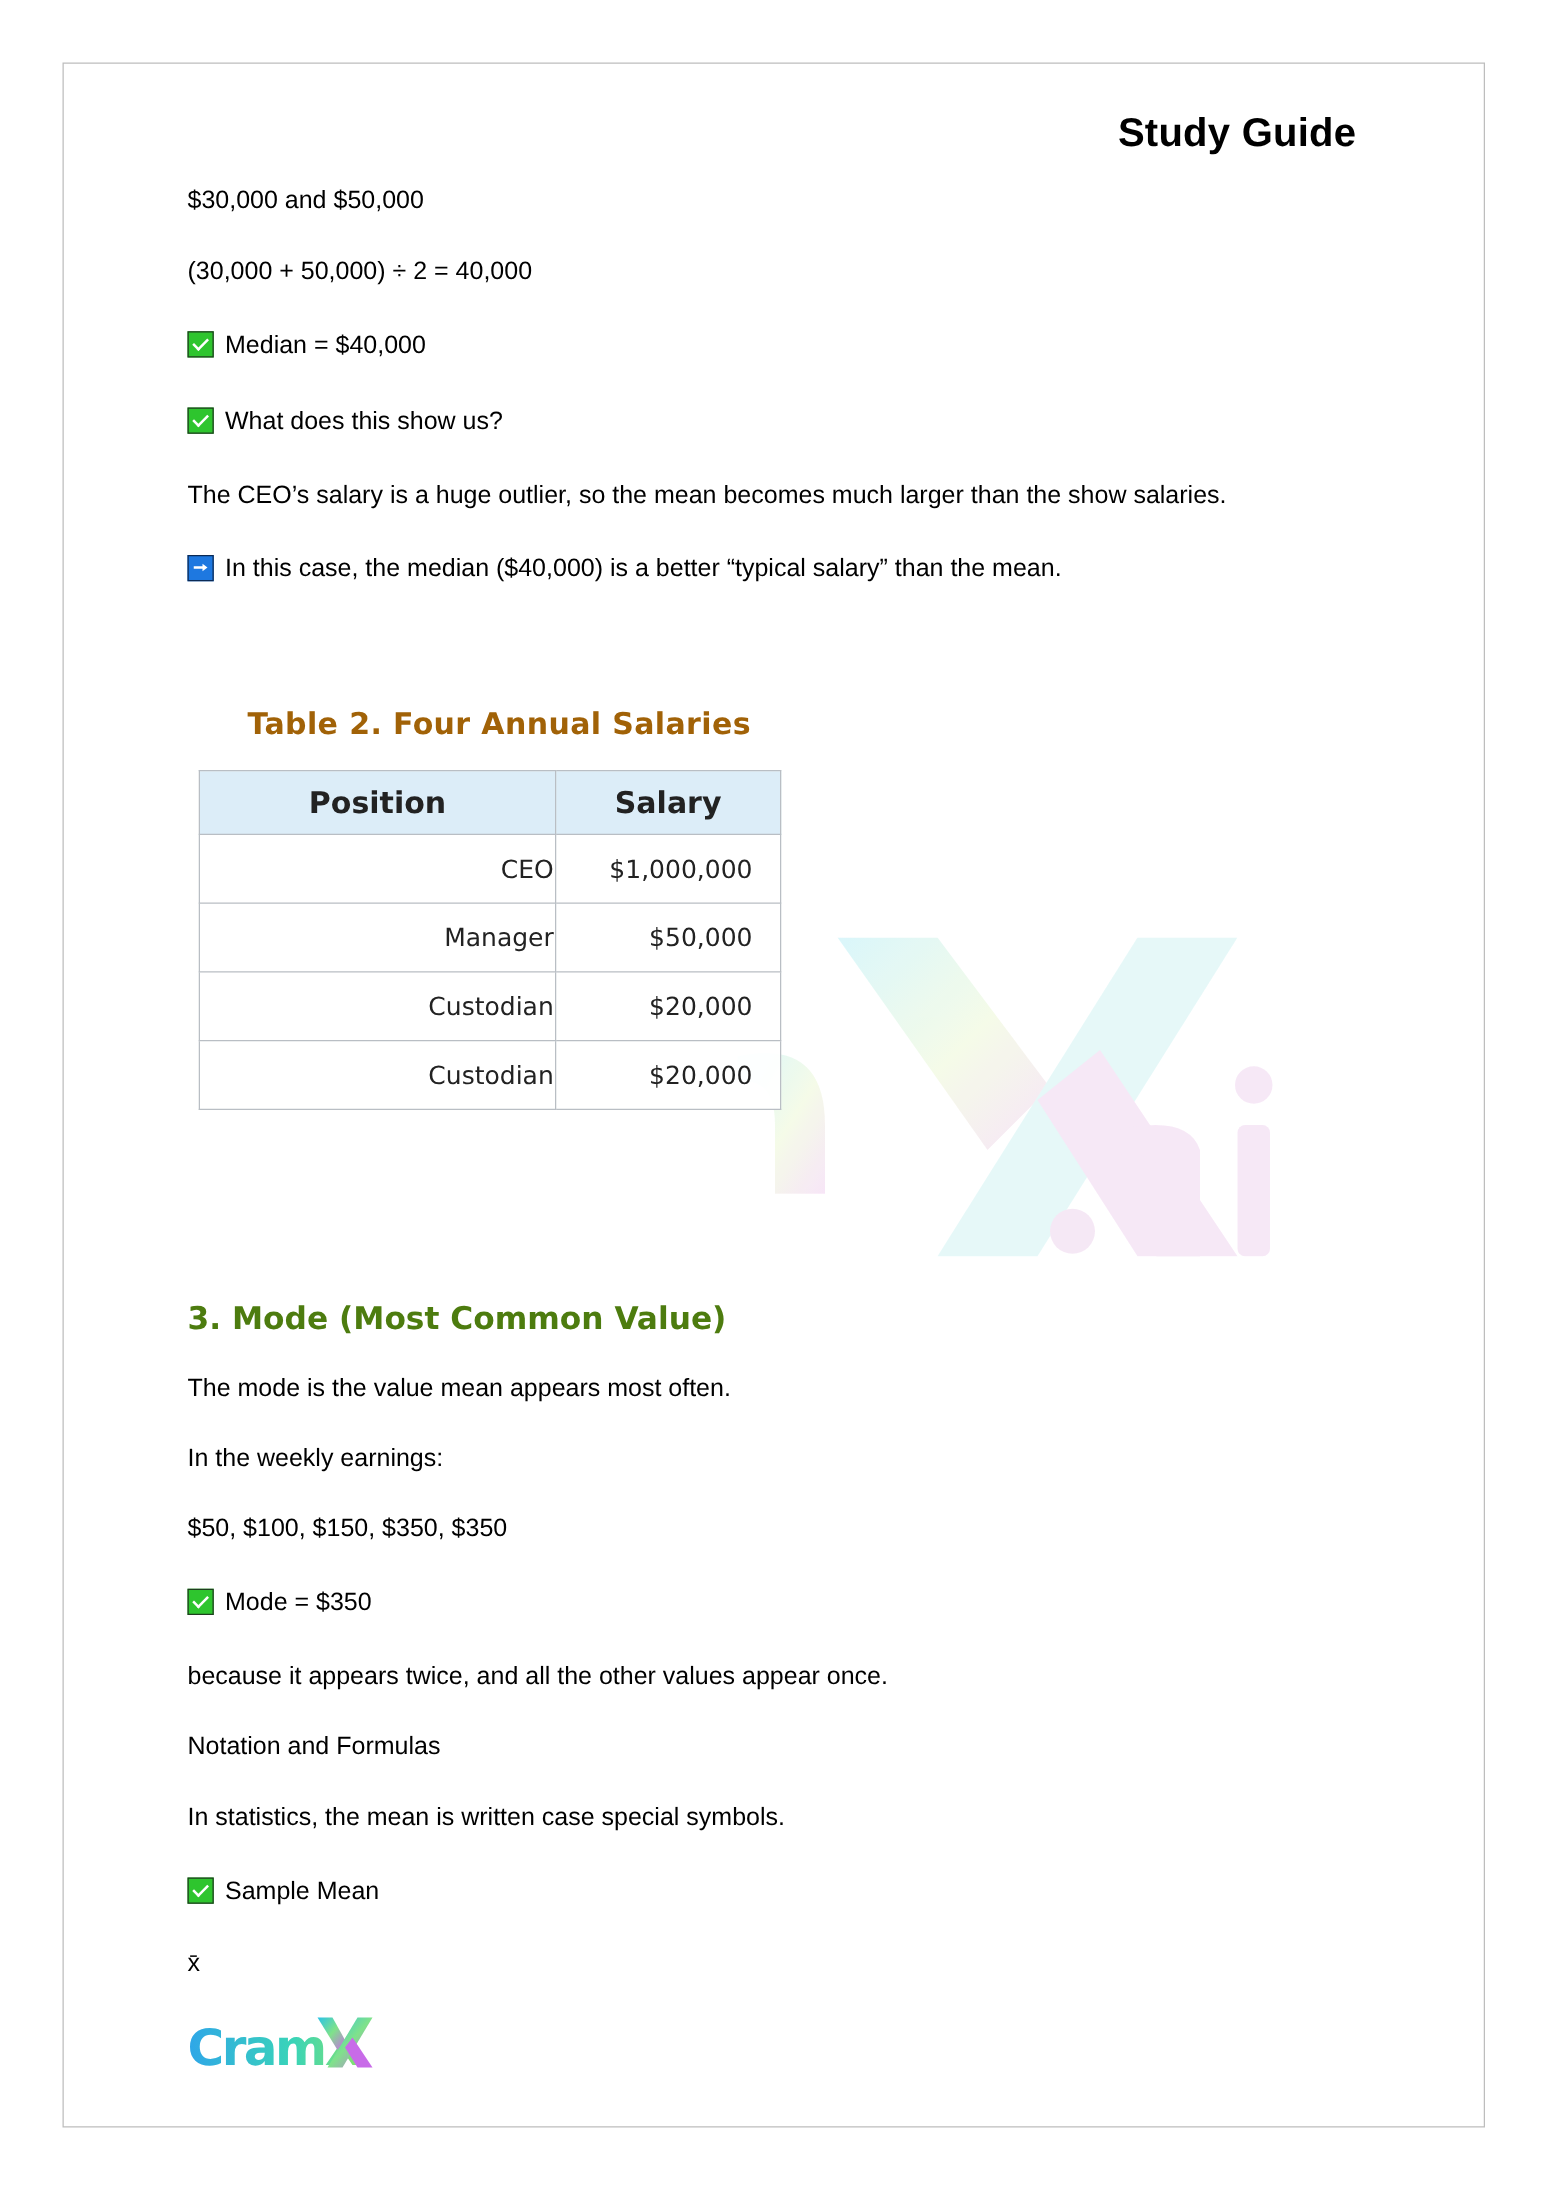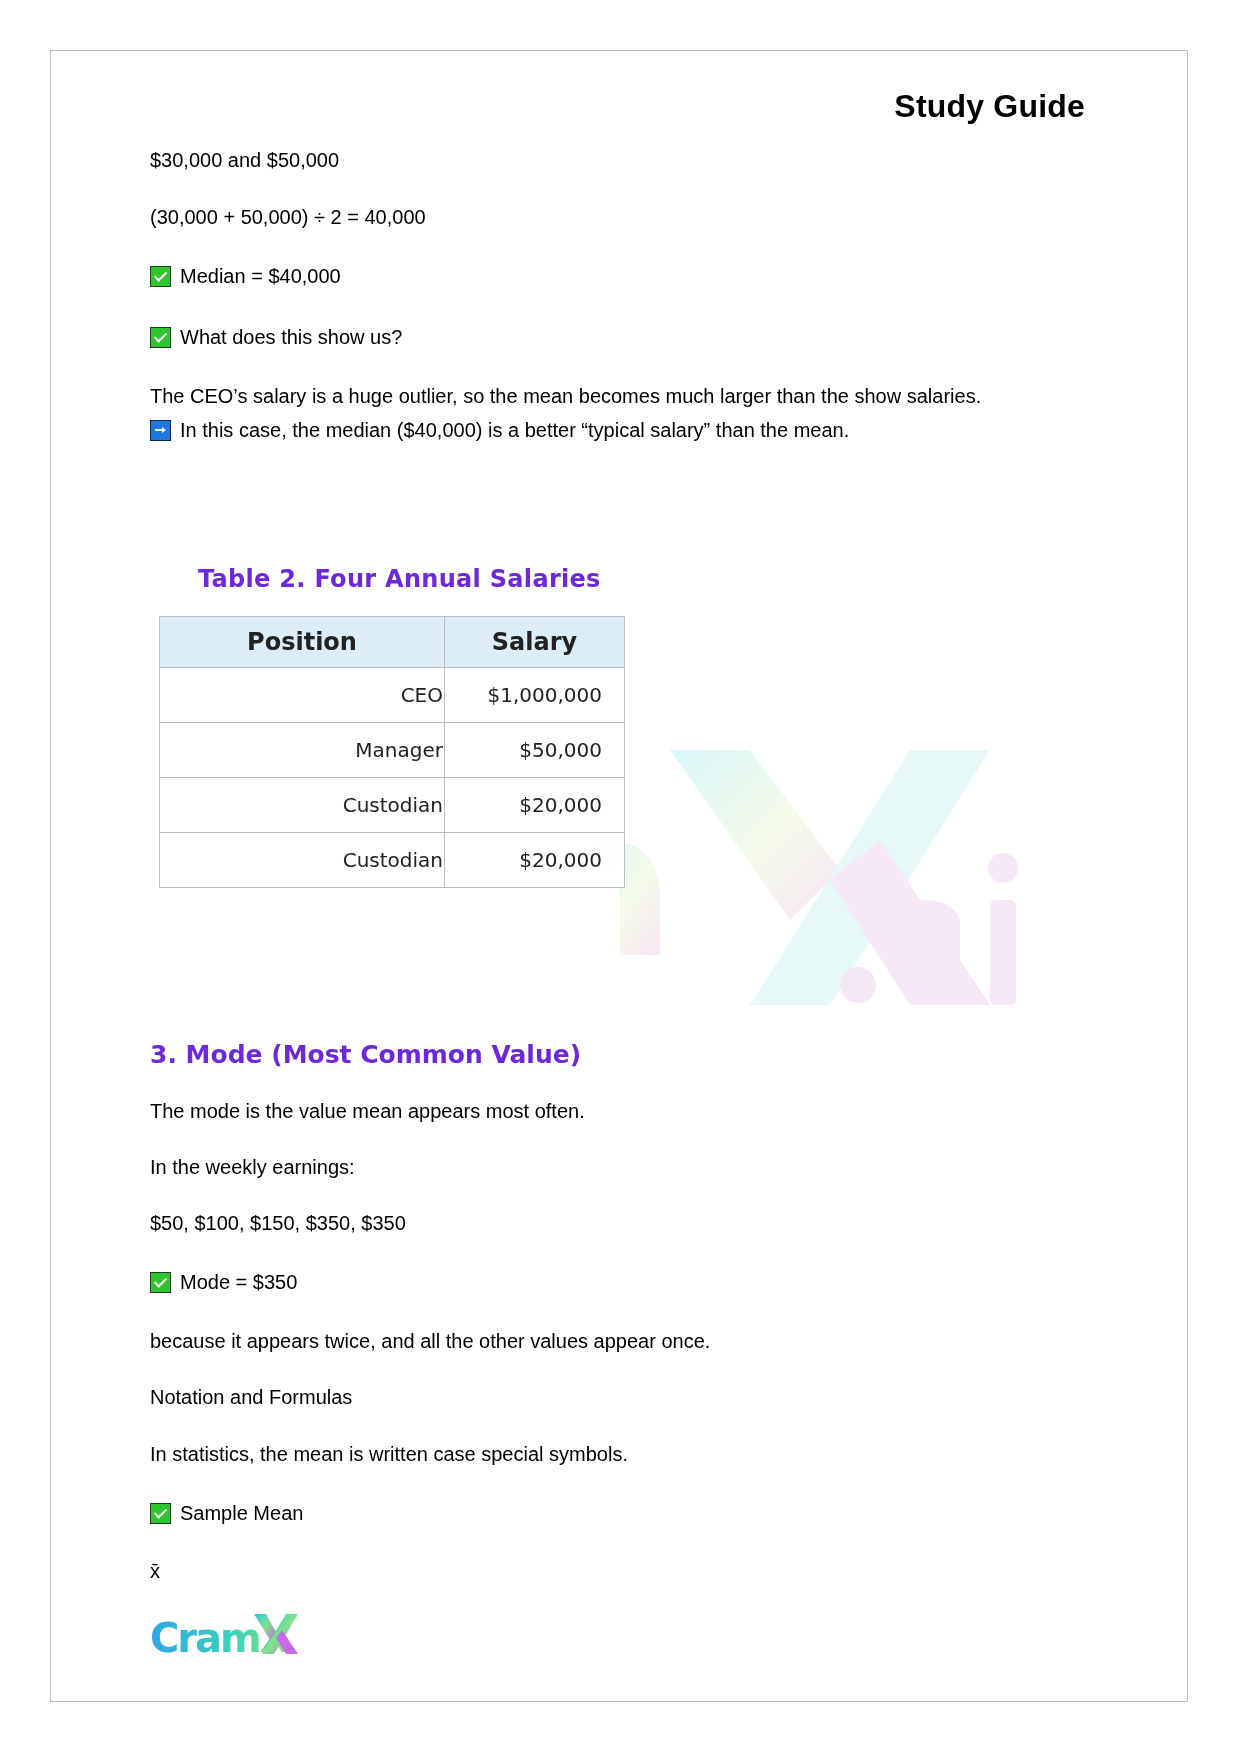--- a/index.html
+++ b/index.html
@@ -18,36 +18,36 @@
   .icon-check::after { content: ""; position: absolute; left: 6px; top: 2px; width: 5px; height: 10px;
                        border: solid #ffffff; border-width: 0 2.5px 2.5px 0; transform: rotate(45deg); }
   .icon-arrow { background: #1e78e0; border-color: #0b2a55; }
   .icon-arrow::before { content: ""; position: absolute; left: 4px; top: 8px; width: 9px; height: 2px; background: #fff; }
   .icon-arrow::after { content: ""; position: absolute; left: 11px; top: 6px; width: 0; height: 0;
                        border-top: 3px solid transparent; border-bottom: 3px solid transparent; border-left: 4px solid #fff; }
 
   
   .table-figure { position: absolute; left: 152px; top: 555px; width: 480px; height: 400px; }
   .table-caption { position: absolute; left: 46px; top: 10px; font-family: "DejaVu Sans", sans-serif;
-                   font-size: 24px; font-weight: bold; color: #6d28d9; letter-spacing: 0.3px; text-align: right; }
+                   font-size: 24px; font-weight: bold; color: #a16207; letter-spacing: 0.3px; text-align: right; }
   .salary-table { position: absolute; left: 7px; top: 61px; border-collapse: collapse;
                   font-family: "DejaVu Sans", sans-serif; font-size: 20px; color: #222; }
   .salary-table th, .salary-table td { border: 1.5px solid #b9bec4; box-sizing: border-box; }
   .salary-table th { background: #dcedf8; font-weight: bold; height: 51px; font-size: 24px; text-align: center; }
   .salary-table td { height: 55px; background: rgba(255,255,255,0.92); }
   .col-pos { width: 285px; }
   .col-sal { width: 180px; }
   .salary-table td.pos { padding-left: 11px; text-align: right; }
   .salary-table td.sal { padding-right: 22px; text-align: right; }
 
   
   .watermark { position: absolute; left: 190px; top: 750px; width: 900px; height: 260px; pointer-events: none; }
 
   .section-heading { position: absolute; left: 150px; top: 1040px; font-family: "DejaVu Sans", sans-serif;
-                     font-size: 25px; font-weight: bold; color: #6d28d9; white-space: nowrap; }
+                     font-size: 25px; font-weight: bold; color: #4d7c0f; white-space: nowrap; }
 
   .brand-logo { position: absolute; left: 150px; top: 1610px; }
 </style>
 </head>
 <body>
 
 <div class="page-border"></div>
 
 <div class="doc-title">Study Guide</div>
 
@@ -59,21 +59,21 @@
 </div>
 
 <div class="line bold" style="top:325px">
   <span class="icon-box icon-check"></span><span>What does this show us?</span>
 </div>
 
 <div class="line" style="top:384px">
   <span>The </span><span class="bold">CEO’s salary is a huge outlier</span><span>, so the mean becomes </span><span class="bold">much larger</span><span> than the show salaries.</span>
 </div>
 
-<div class="line" style="top:418px">
+<div class="line" style="top:443px">
   <span class="icon-box icon-arrow"></span><span>In this case, the </span><span class="bold">median ($40,000)</span><span> is a better “typical salary” than the mean.</span>
 </div>
 
 <svg class="watermark" viewBox="0 0 900 260">
   <defs>
     <linearGradient id="wmg" x1="0" y1="0" x2="1" y2="1">
       <stop offset="0" stop-color="#d6f6fb"></stop>
       <stop offset="0.55" stop-color="#f4fbe6"></stop>
       <stop offset="1" stop-color="#f7e3f7"></stop>
     </linearGradient>

